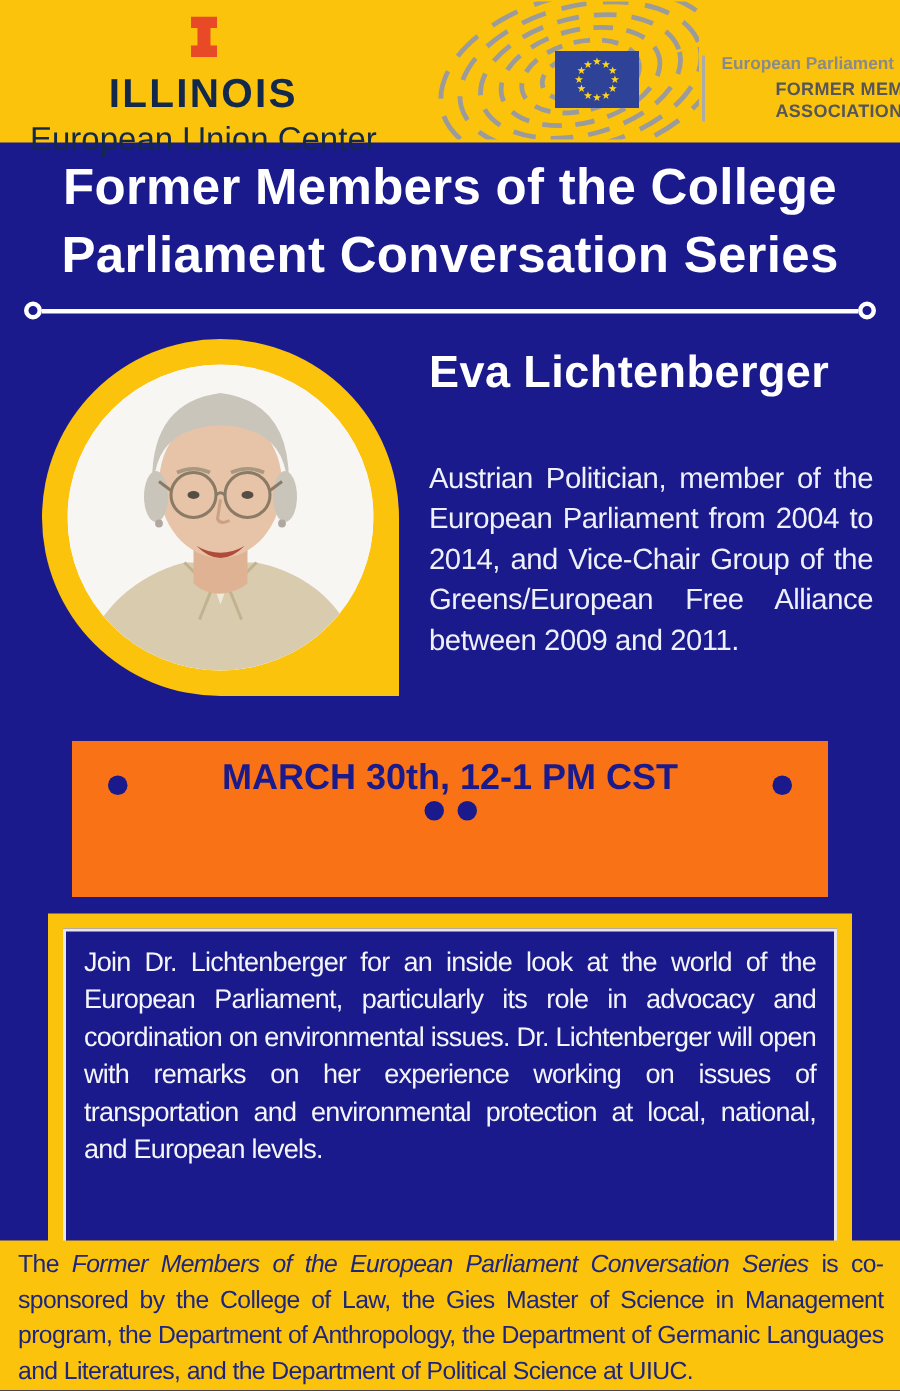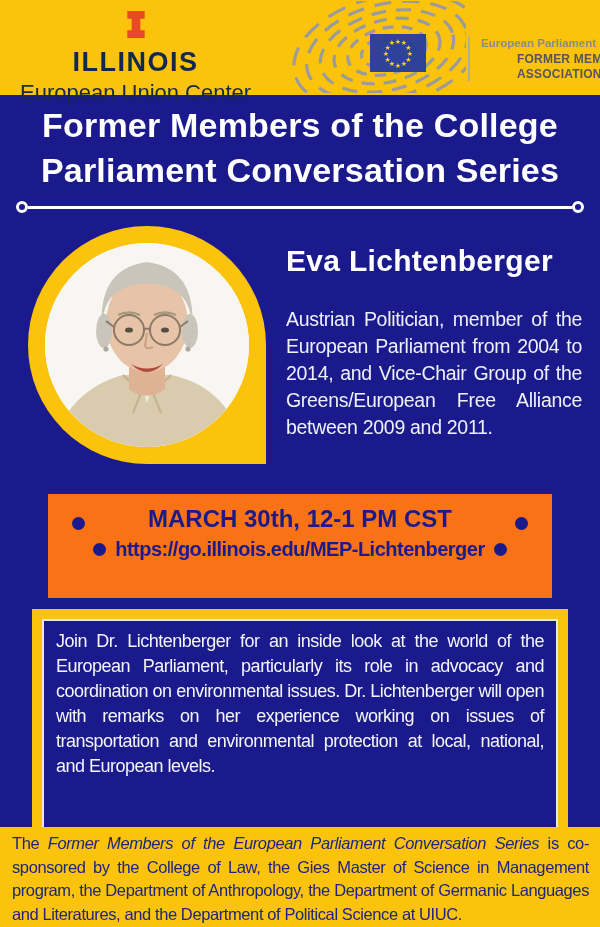--- a/index.html
+++ b/index.html
@@ -27,21 +27,21 @@
   .title div{white-space:nowrap;}
   .divider{position:absolute;top:201px;left:16px;right:16px;display:flex;align-items:center;}
   .ring{width:6px;height:6px;border:3px solid #fff;border-radius:50%;flex:0 0 auto;}
   .dline{flex:1;height:3px;background:#fff;}
   
   .photo-wrap{position:absolute;left:28px;top:226px;width:238px;height:238px;}
   .photo-bg{position:absolute;inset:0;background:#FBC30B;border-radius:50% 50% 0 50%;}
   .photo-circle{position:absolute;inset:17px;border-radius:50%;overflow:hidden;background:#f7f6f3;}
   .photo-circle svg{display:block;width:100%;height:100%;}
   
-  .speaker-name{position:absolute;left:286px;top:244px;color:#fff;font-size:30px;
+  .speaker-name{position:absolute;left:286px;top:232px;color:#fff;font-size:30px;
     font-weight:bold;letter-spacing:.3px;white-space:nowrap;}
   .speaker-bio{position:absolute;left:286px;top:306px;width:296px;color:#eef0fa;
     font-size:19.5px;line-height:27px;text-align:justify;letter-spacing:-.3px;}
   
   .regbox{position:absolute;left:48px;top:494px;width:504px;height:104px;background:#f97316;
     color:#1A1A8C;text-align:center;font-weight:bold;}
   .reg1{margin-top:9px;font-size:24px;line-height:31px;}
   .reg2{font-size:24px;line-height:31px;}
   .reg3{font-size:20px;line-height:31px;display:flex;align-items:center;justify-content:center;
     gap:9px;letter-spacing:-.5px;}
@@ -154,21 +154,20 @@
 
   <div class="speaker-name">Eva Lichtenberger</div>
   <div class="speaker-bio">Austrian Politician, member of the European Parliament from 2004 to 2014, and Vice-Chair Group of the Greens/European Free Alliance between 2009 and 2011.</div>
 
   <div class="regbox">
     <span class="dot dot-tl"></span>
     <span class="dot dot-tr"></span>
     <div class="reg1">MARCH 30th, 12-1 PM CST</div>
     <div class="reg3">
       <span class="dot"></span>
-      <span>https://go.illinois.edu/MEP-Lichtenberger</span>
       <span class="dot"></span>
     </div>
   </div>
 
   <div class="framebox">
     <div class="frame-inner">
       <p>Join Dr. Lichtenberger for an inside look at the world of the European Parliament, particularly its role in advocacy and coordination on environmental issues. Dr. Lichtenberger will open with remarks on her experience working on issues of transportation and environmental protection at local, national, and European levels.</p>
     </div>
   </div>
 

